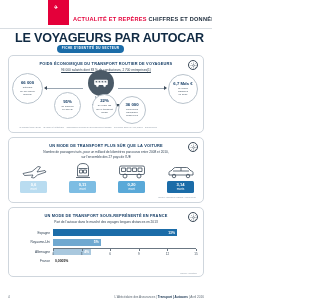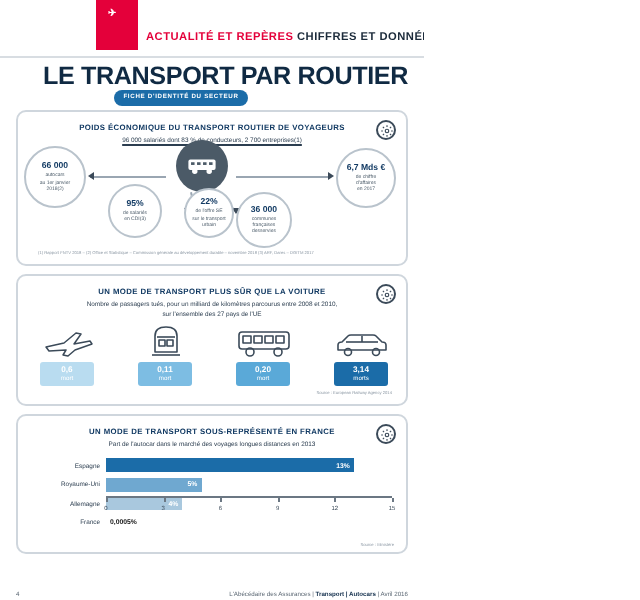--- a/index.html
+++ b/index.html
@@ -195,21 +195,21 @@
   <div class="header">
     <div class="brand-block"></div>
     <div class="brand-glyph">✈</div>
     <div class="kicker">
       <span class="red">ACTUALITÉ ET REPÈRES</span>
       <span class="dark">CHIFFRES ET DONNÉES CLÉS</span>
     </div>
     <div class="header-rule"></div>
   </div>
 
-  <div class="title">LE TRANSPORT PAR ROUTIER</div>
+  <div class="title">LE VOYAGEURS PAR AUTOCAR</div>
   <div class="badge">FICHE D'IDENTITÉ DU SECTEUR</div>
 
   <div class="panel" id="panel-economy">
     <div class="panel-title">POIDS ÉCONOMIQUE DU TRANSPORT ROUTIER DE VOYAGEURS</div>
     <div class="panel-sub">
       <span class="u">96 000 salariés dont 83 % de conducteurs, 2 700 entreprises(1)</span>
     </div>
     <div class="corner-icon">
       <svg viewBox="0 0 24 24" fill="none" stroke="#3b4a59" stroke-width="2">
         <circle cx="12" cy="12" r="3"></circle>

